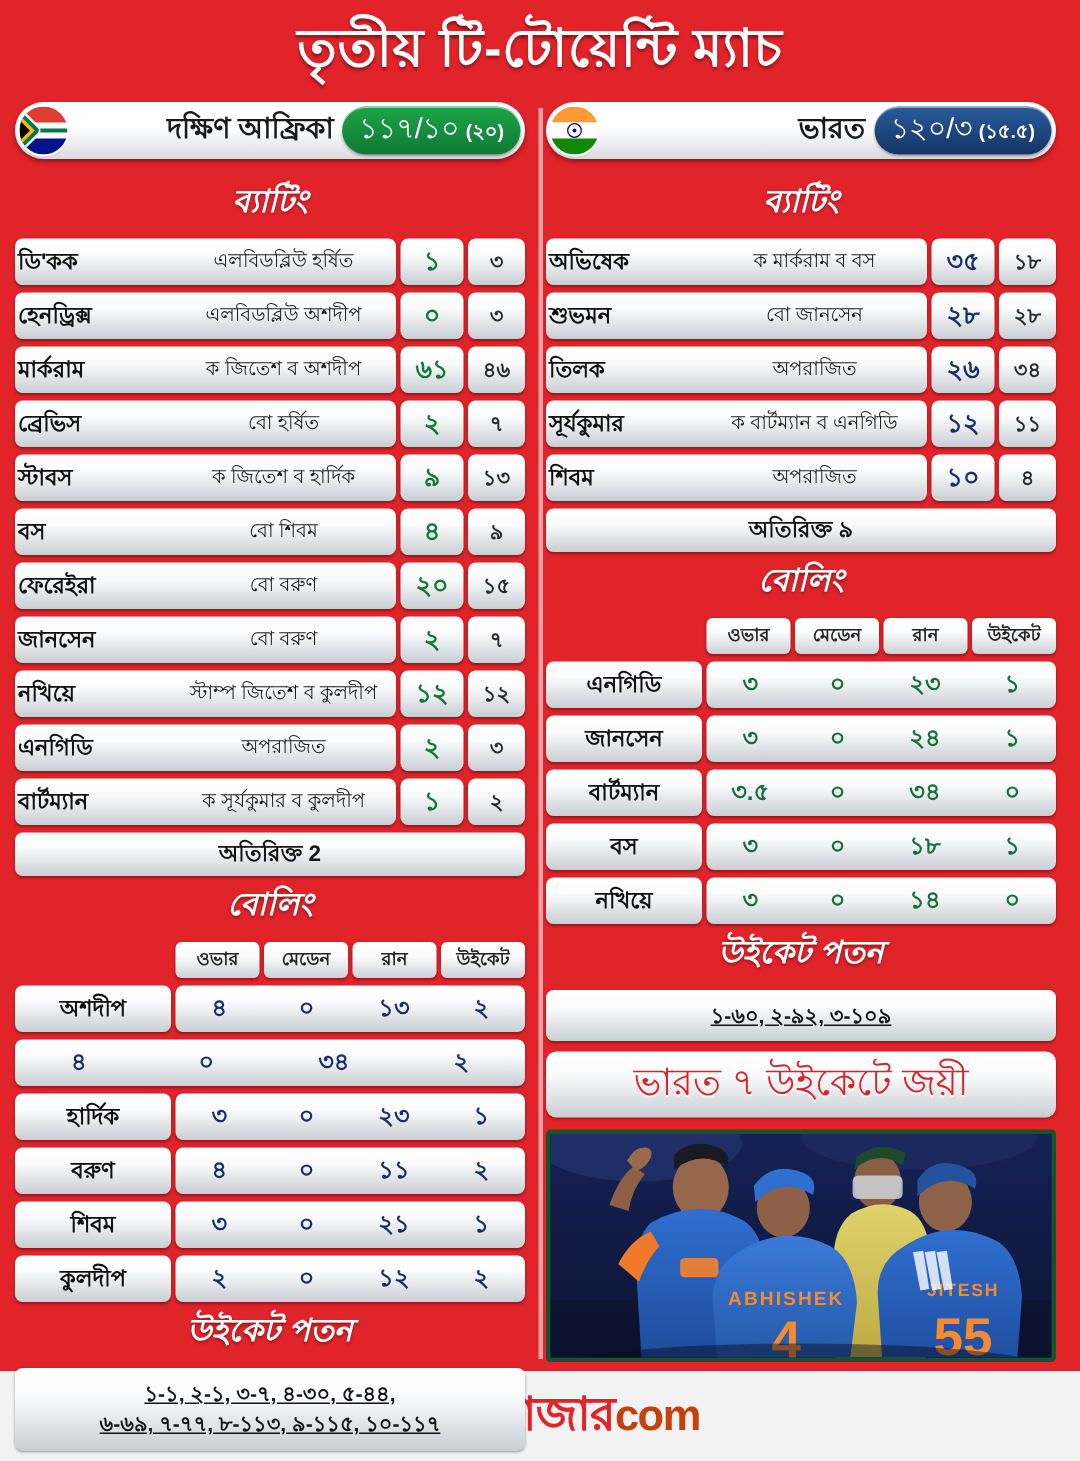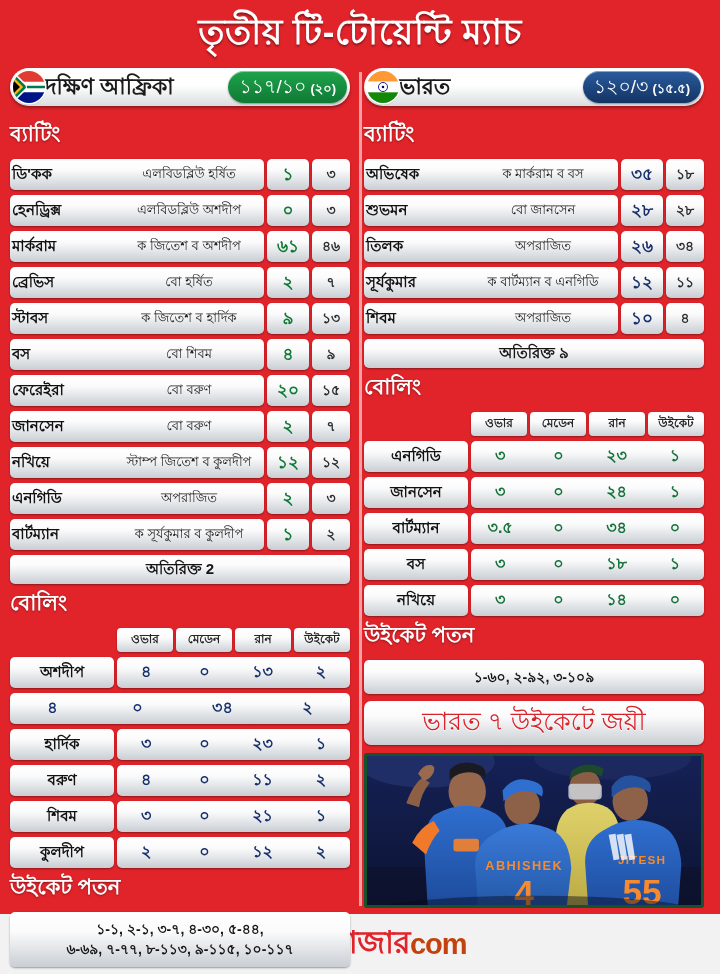--- a/index.html
+++ b/index.html
@@ -64,47 +64,48 @@
   }
   .flag {
     width:32px; height:32px; border-radius:50%;
     overflow:hidden; flex:none;
     box-shadow:0 0 0 1.5px #ffffff, 0 1px 2px rgba(0,0,0,.4);
     position:relative;
   }
   .flag svg { display:block; width:100%; height:100%; }
   .team-name {
     flex:1 1 auto;
-    text-align:left;
-    font-size:22px; font-weight:bold;
+    text-align:right;
+    font-size:19px; font-weight:bold;
     color:#1a1a1a;
     padding-right:6px;
   }
   .score-pill {
     flex:none;
     height:32px; min-width:116px;
     border-radius:16px;
     display:flex; align-items:baseline; justify-content:center; gap:4px;
     padding:0 11px;
     color:#ffffff;
     box-shadow:inset 0 1px 0 rgba(255,255,255,.45), 0 1px 2px rgba(0,0,0,.35);
   }
   .score-pill.green { background:linear-gradient(#1ea34a,#0f7a35); }
   .score-pill.navy  { background:linear-gradient(#2a5b9e,#133463); }
   .score-main { font-size:19px; font-weight:normal; line-height:32px; }
   .score-ov   { font-size:13px; font-weight:bold; line-height:32px; }
 
   
   .sec-title {
-    text-align:left;
+    text-align:center;
     font-size:21px; font-weight:bold;
     color:#ffffff;
     text-shadow:0 1px 2px rgba(0,0,0,.35);
     margin:3px 0 6px 0;
     flex:none;
+    font-style:italic;
   }
 
   
   .chip {
     background:linear-gradient(#ffffff 0%, #fbfbfc 35%, #c9ced3 100%);
     border-radius:5px;
     box-shadow:0 1px 2px rgba(0,0,0,.38);
   }
 
   
@@ -182,20 +183,21 @@
   .figs-navy  > div { color:#17306b; }
 
   
   .fow-box {
     border-radius:5px;
     padding:7px 8px;
     text-align:center;
     font-size:14px; font-weight:bold; color:#141414;
     line-height:1.45;
     flex:none;
+    text-decoration:underline;
   }
 
   
   .result-banner {
     margin-top:7px;
     height:44px;
     border-radius:7px;
     display:flex; align-items:center; justify-content:center;
     flex:none;
   }

